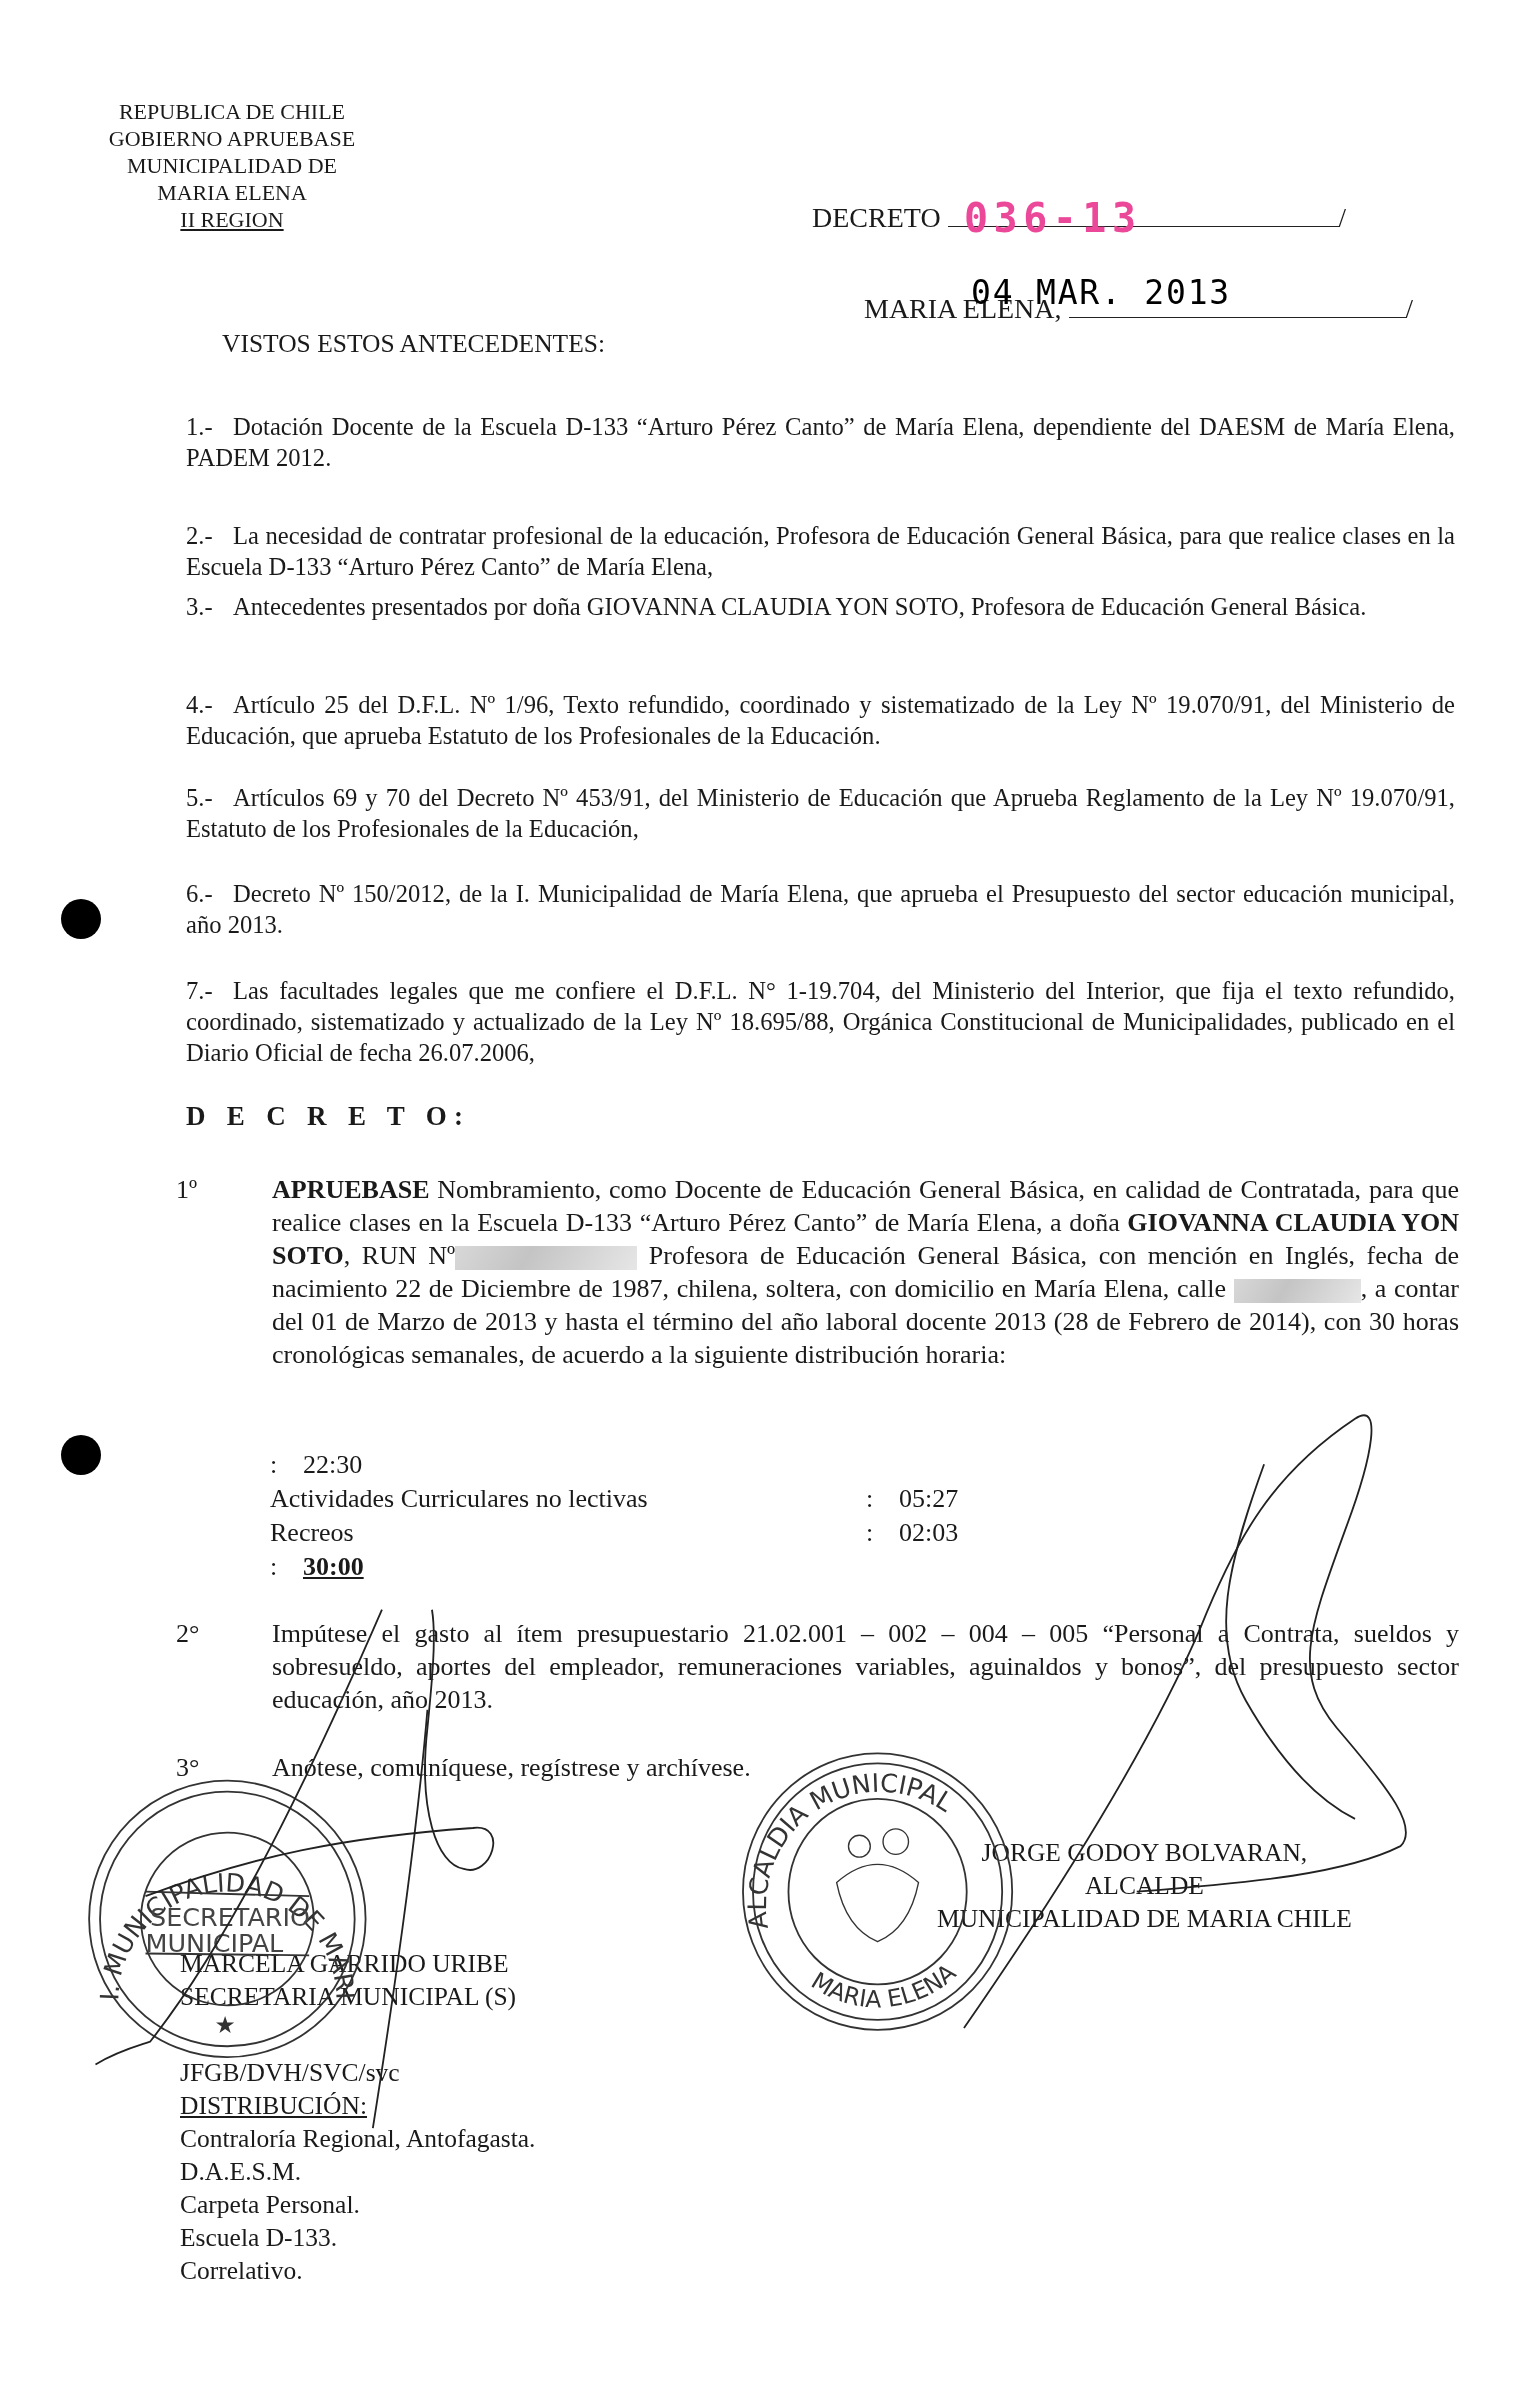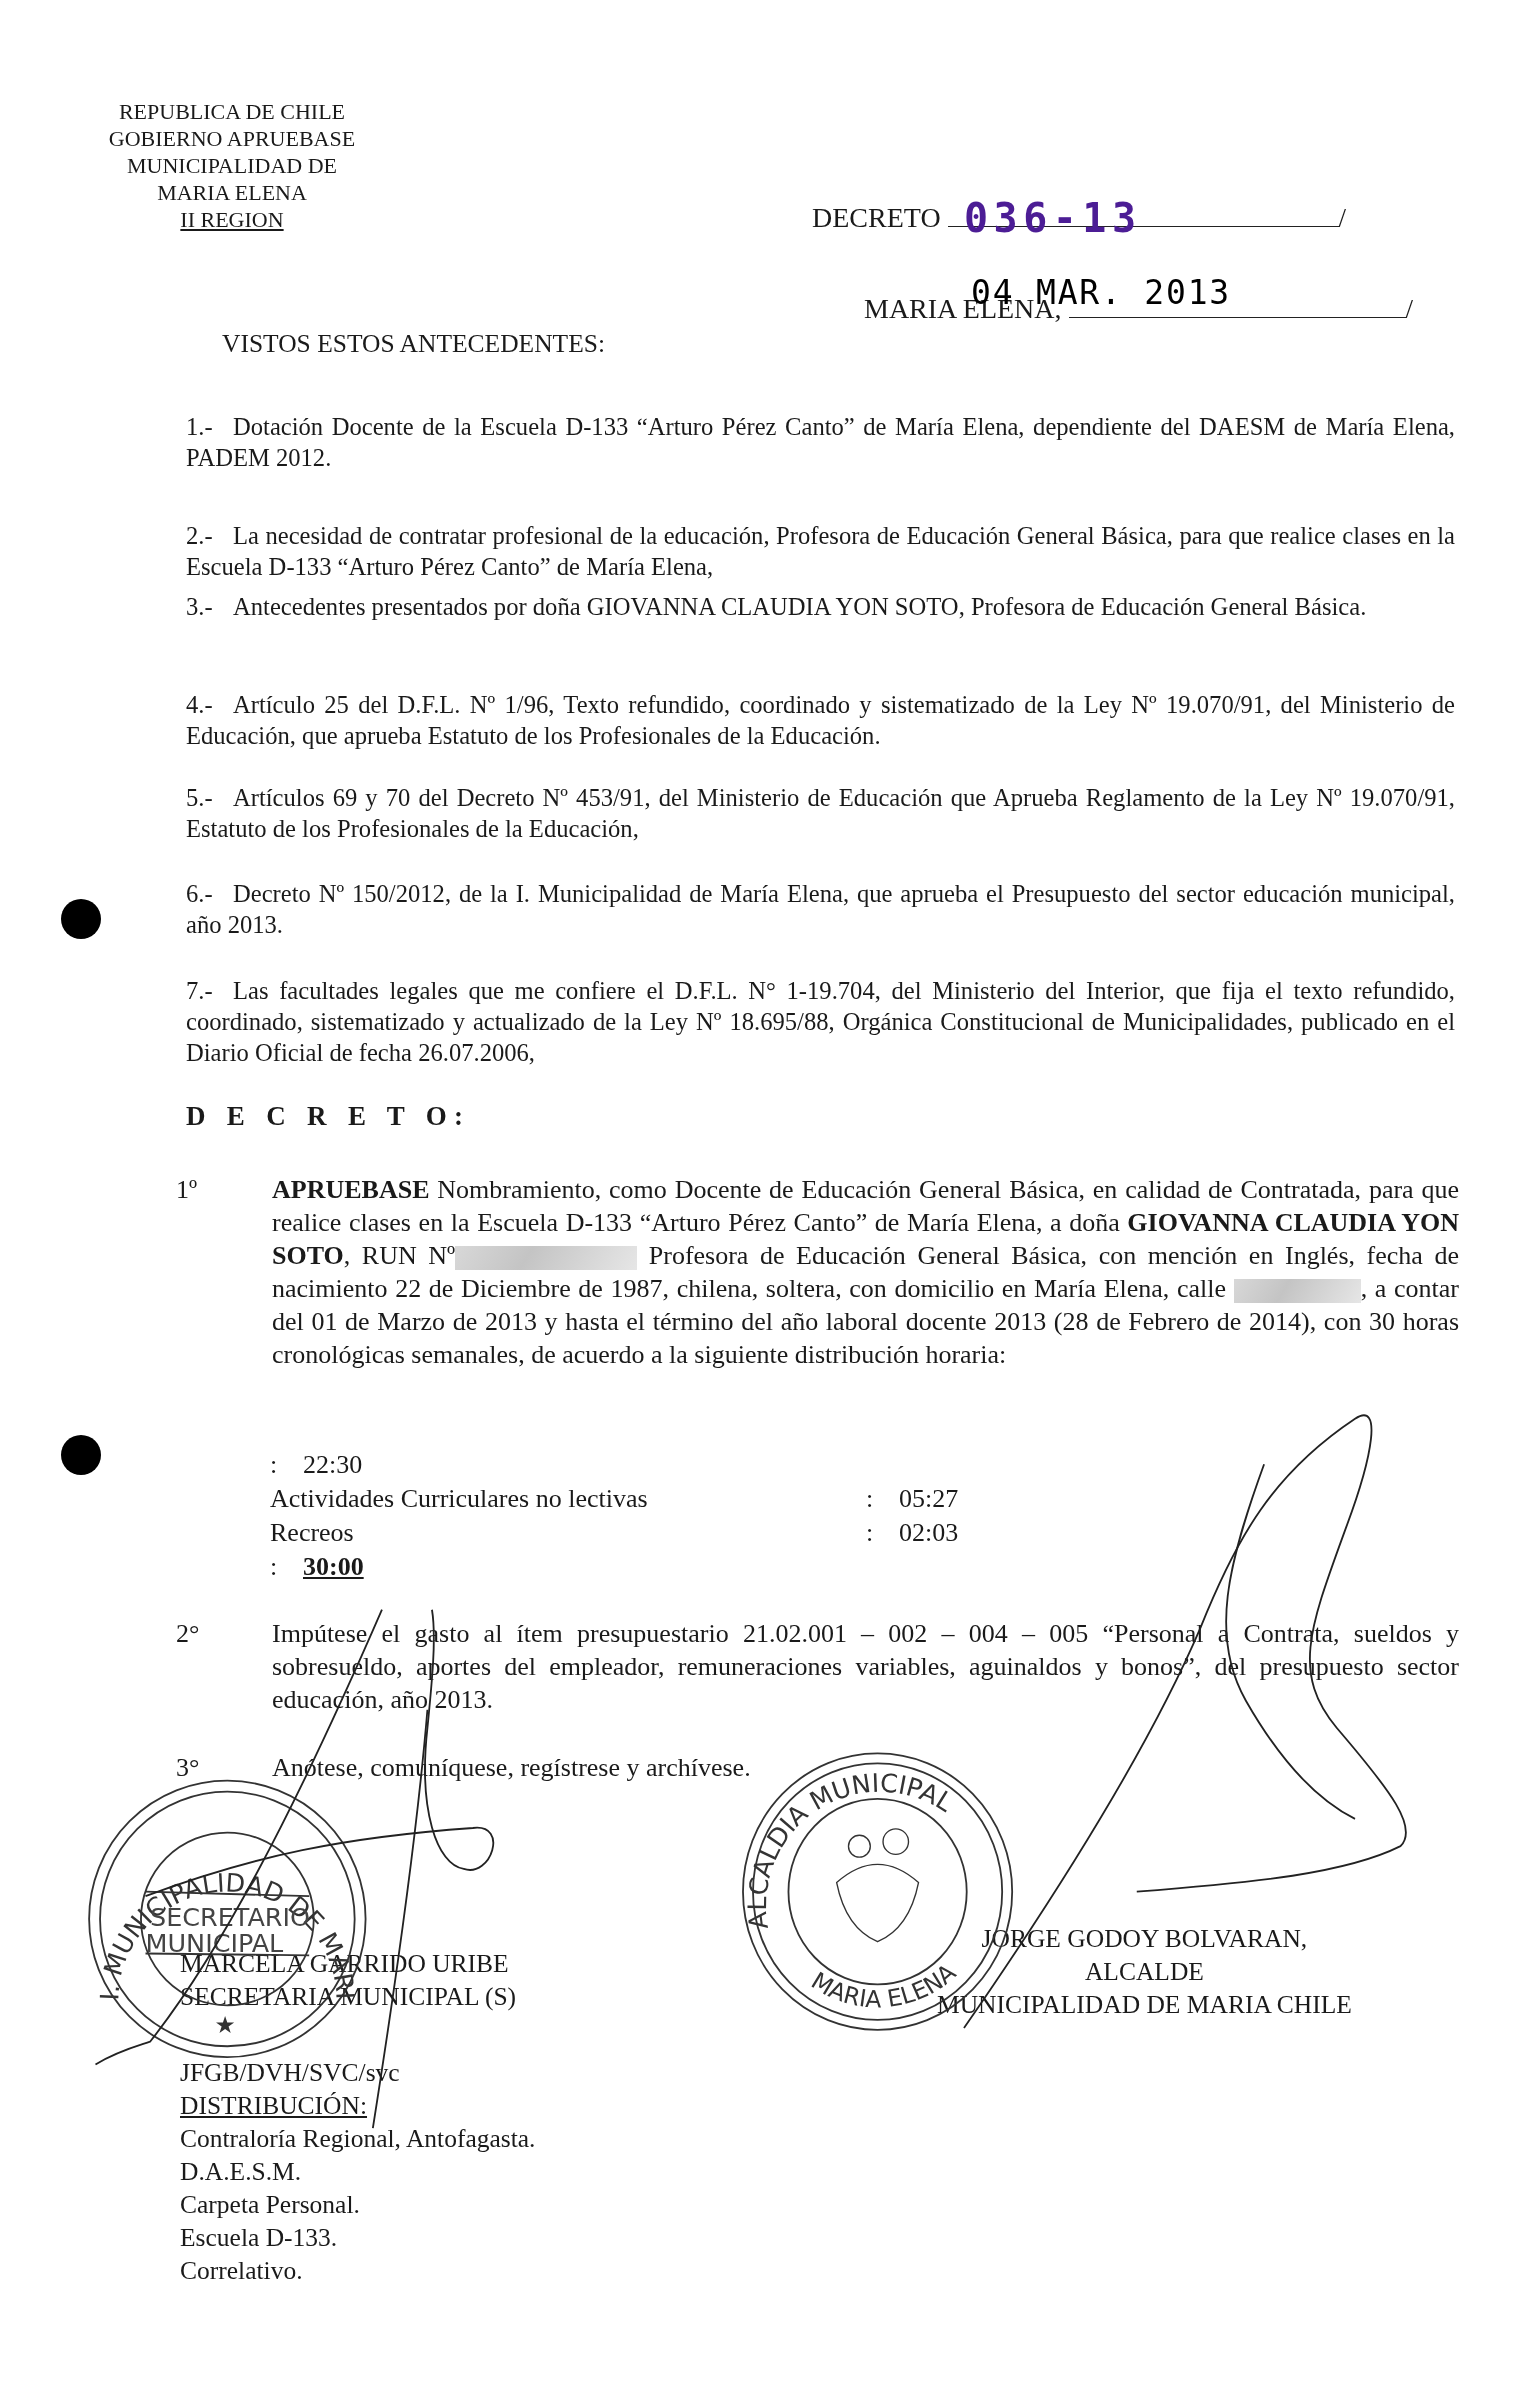--- a/index.html
+++ b/index.html
@@ -3,40 +3,40 @@
 <meta charset="utf-8">
 <style>
   html, body { margin: 0; padding: 0; background: #ffffff; }
   body { width: 1536px; height: 2401px; position: relative; overflow: hidden;
          font-family: "Liberation Serif", "DejaVu Serif", serif; color: #1a1a1a; }
   .abs { position: absolute; }
   .hdr-block { left: 82px; top: 98px; width: 300px; text-align: center; font-size: 22px; line-height: 27px; }
   .hdr-block .u { text-decoration: underline; }
   .decreto-line { left: 812px; top: 202px; font-size: 28px; }
   .decreto-line .rule { display: inline-block; width: 391px; border-bottom: 1.8px solid #222; height: 24px; vertical-align: baseline; position: relative; }
-  .stamp-num { left: 964px; top: 195px; font-family: "DejaVu Sans Mono", monospace; font-size: 40px; letter-spacing: 5.5px; font-weight: bold; color: #4c1d95; }
+  .stamp-num { left: 964px; top: 195px; font-family: "DejaVu Sans Mono", monospace; font-size: 40px; letter-spacing: 5.5px; font-weight: bold; color: #ec4899; }
   .date-line { left: 864px; top: 293px; font-size: 28px; }
   .date-line .rule { display: inline-block; width: 337px; border-bottom: 1.8px solid #222; height: 24px; vertical-align: baseline; }
   .stamp-date { left: 971px; top: 273px; font-family: "DejaVu Sans Mono", monospace; font-size: 33px; color: #000000; letter-spacing: 1.8px; }
   .slash { font-size: 27px; }
   .vistos { left: 186px; top: 329px; font-size: 25.5px; margin-left: 36px; }
   .item { left: 186px; width: 1269px; font-size: 24.6px; line-height: 31px; text-align: justify; }
   .item .num { display: inline-block; width: 47px; }
   .decreto-title { left: 186px; top: 1101px; font-size: 27px; font-weight: bold; letter-spacing: 7.3px; }
   .art { left: 176px; width: 1283px; font-size: 26px; line-height: 33px; }
   .art .anum { position: absolute; left: 0; top: 0; }
   .art .abody { margin-left: 96px; text-align: justify; }
   .redact { display: inline-block; background: linear-gradient(120deg,#d8d8d8,#c4c4c4 40%,#e6e6e6); height: 24px; vertical-align: middle; }
   .hours { left: 270px; top: 1448px; font-size: 26px; line-height: 34px; }
   .hours .row { display: flex; }
   .hours .lbl { width: 596px; }
   .hours .colon { width: 33px; }
   .hours .val.total { font-weight: bold; text-decoration: underline; }
   .sig-left { left: 180px; top: 1947px; font-size: 25.5px; line-height: 33px; }
-  .sig-right { left: 937px; top: 1922px; font-size: 25.5px; line-height: 33px; text-align: center; }
+  .sig-right { left: 937px; top: 1836px; font-size: 25.5px; line-height: 33px; text-align: center; }
   .refs { left: 180px; top: 2056px; font-size: 25.5px; line-height: 33px; }
   .refs .u { text-decoration: underline; }
   .punch { width: 40px; height: 40px; border-radius: 50%; background: #000; }
   svg.overlay { position: absolute; left: 0; top: 0; pointer-events: none; }
 </style>
 </head>
 <body>
 
 <div class="abs hdr-block">
   <div>REPUBLICA DE CHILE</div>

